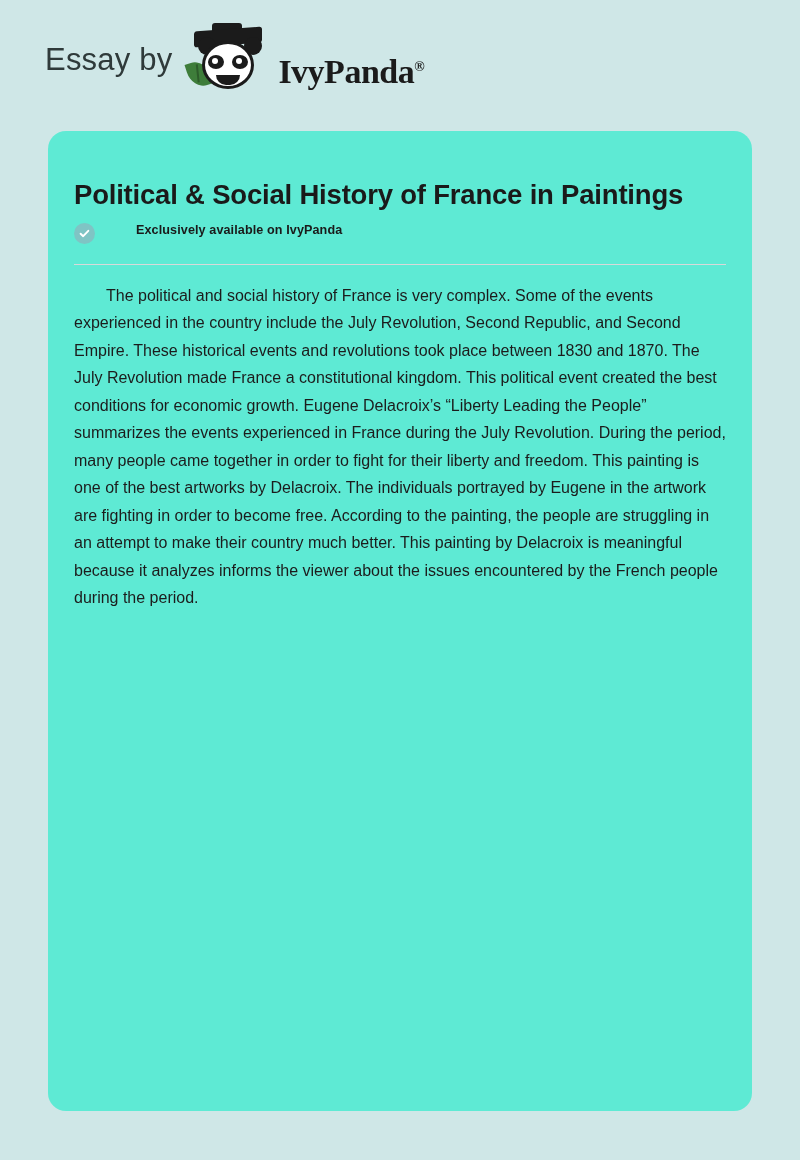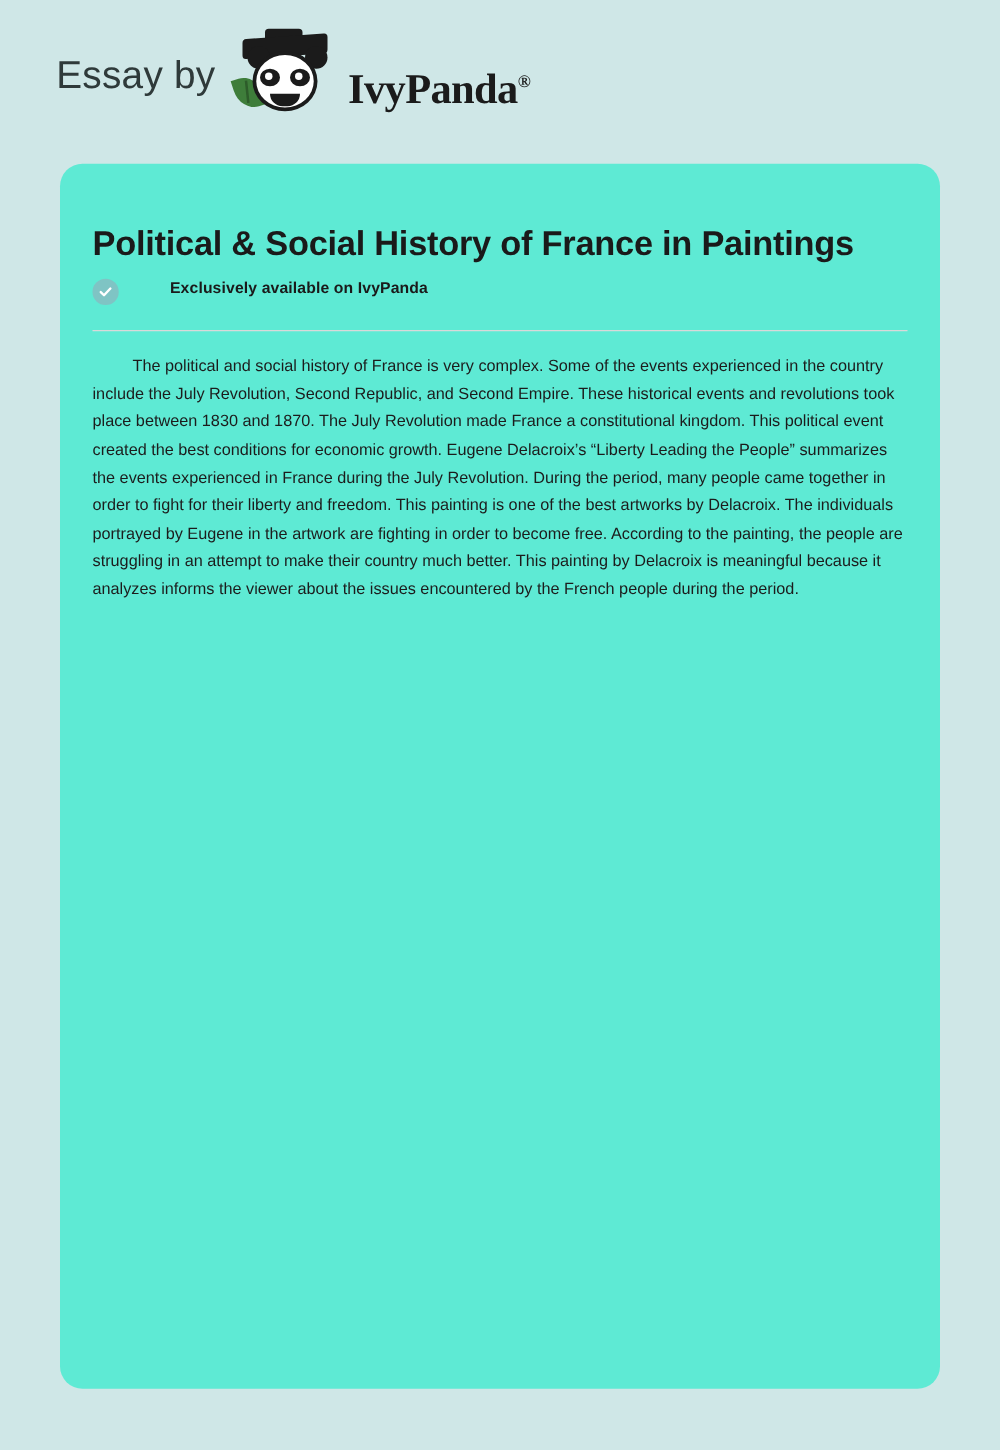--- a/index.html
+++ b/index.html
@@ -192,21 +192,21 @@
     letter-spacing: 0.1px;
   }
   .divider {
     margin-top: 20px;
     border: 0;
     border-top: 1px solid #d9d9d9;
     height: 0;
   }
   .body-text {
     margin-top: 17px;
-    font-size: 13px;
+    font-size: 16px;
     line-height: 1.72;
     color: #1c1c1c;
     text-align: left;
     text-indent: 32px;
   }
 </style>
 </head>
 <body>
 
 <div class="page">

